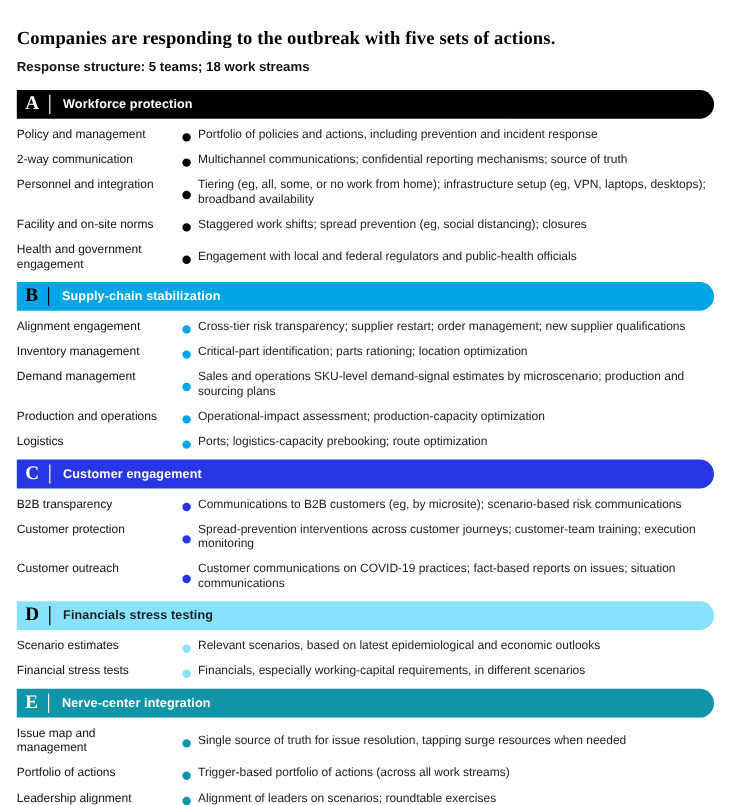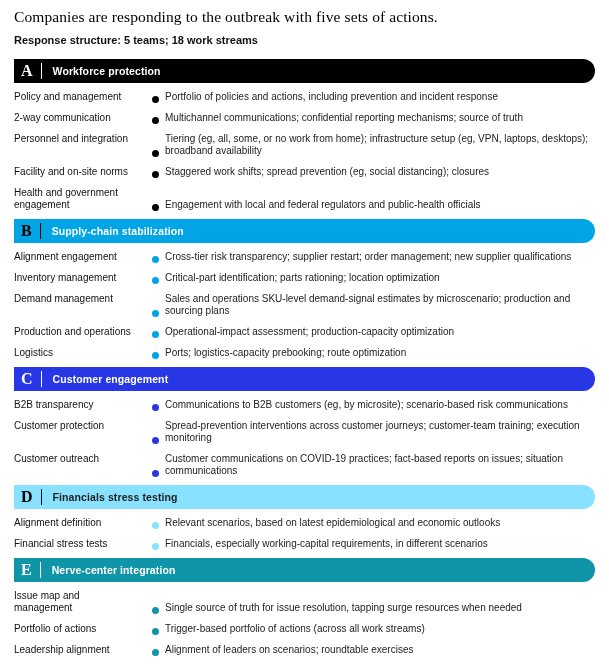--- a/index.html
+++ b/index.html
@@ -4,25 +4,26 @@
 <style>
   * { margin: 0; padding: 0; box-sizing: border-box; }
   html, body { width: 609px; height: 671px; overflow: hidden; background: #ffffff; }
   body {
     font-family: "Liberation Sans", sans-serif;
     color: #1a1a1a;
     padding: 7px 14px 0 14px;
   }
   .title {
     font-family: "Liberation Serif", serif;
-    font-weight: normal;
+    font-weight: bold;
     font-size: 15.5px;
     line-height: 19px;
     color: #000000;
     letter-spacing: 0.1px;
+    margin-top: 16px;
   }
   .subtitle {
     margin-top: 8px;
     font-size: 11px;
     font-weight: bold;
     color: #111111;
     margin-bottom: 13px;
   }
   .team { width: 581px; }
   .bar {
@@ -55,21 +56,21 @@
   }
   .rows { padding: 8px 0 8px 0; }
   .row { display: flex; font-size: 10px; line-height: 12px; }
   .row + .row { margin-top: 9px; }
   .row-label {
     width: 138px;
     flex-shrink: 0;
     padding-right: 12px;
     color: #111111;
   }
-  .row-desc { flex: 1; display: flex; align-items: flex-end; }
+  .row-desc { flex: 1; display: flex; align-items: center; }
   .bullet {
     width: 7px; height: 7px;
     border-radius: 50%;
     background: var(--bullet);
     flex-shrink: 0;
     margin-top: 2px;
     margin-right: 6px;
   }
   .desc-text { color: #222222; }
 </style>
@@ -202,21 +203,21 @@
   </section>
 
   <section class="team" style="--bar-bg: #87E1FF; --letter: #000000; --bar-title: #1f1f1f; --bullet: #87E1FF;">
     <div class="bar">
       <span class="letter">D</span>
       <span class="sep"></span>
       <span class="bar-title">Financials stress testing</span>
     </div>
     <div class="rows">
       <div class="row">
-        <div class="row-label">Alignment definition</div>
+        <div class="row-label">Scenario estimates</div>
         <div class="row-desc">
             <span class="bullet"></span>
             <span class="desc-text">Relevant scenarios, based on latest epidemiological and economic outlooks</span>
           </div>
       </div>
       <div class="row">
         <div class="row-label">Financial stress tests</div>
         <div class="row-desc">
             <span class="bullet"></span>
             <span class="desc-text">Financials, especially working-capital requirements, in different scenarios</span>

